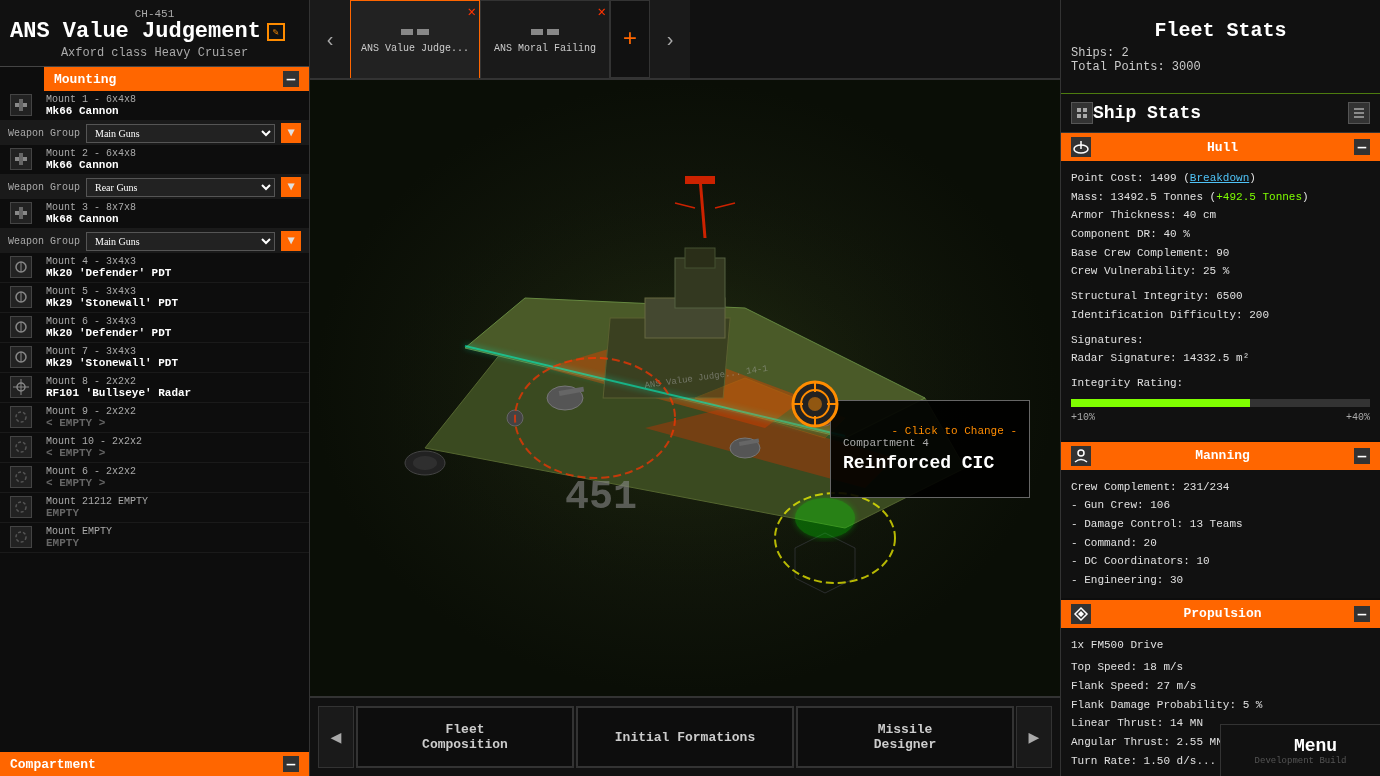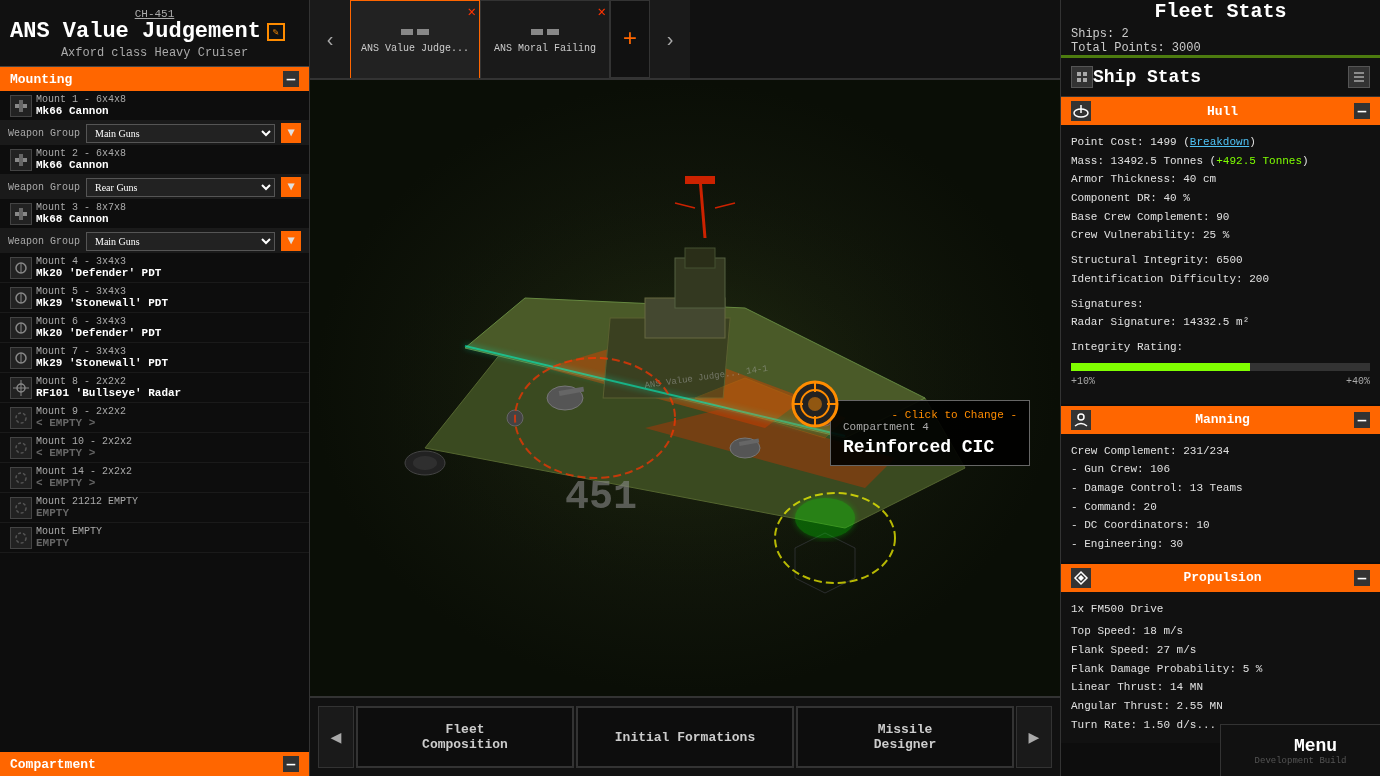--- a/index.html
+++ b/index.html
@@ -27,21 +27,20 @@
 
     #ship-header {
       background: #111;
       padding: 8px 10px 6px;
       border-bottom: 1px solid #444;
     }
     #ship-id {
       color: #aaa;
       font-size: 11px;
       text-align: center;
-      text-decoration: underline;
     }
     #ship-name {
       color: #fff;
       font-size: 22px;
       font-weight: bold;
       line-height: 1.1;
       display: flex;
       align-items: center;
       gap: 6px;
     }
@@ -65,20 +64,21 @@
 
     .section-header {
       background: #ff6600;
       color: #fff;
       font-size: 13px;
       font-weight: bold;
       padding: 4px 10px;
       display: flex;
       justify-content: space-between;
       align-items: center;
+      margin-left: 44px;
     }
     .section-header .collapse-btn {
       width: 16px; height: 16px;
       background: #333;
       display: flex; align-items: center; justify-content: center;
       color: #fff; font-size: 14px; cursor: pointer;
     }
 
     #mounting-list {
       flex: 1;
@@ -86,22 +86,22 @@
       background: #0d0d0d;
     }
     #mounting-list::-webkit-scrollbar { width: 4px; }
     #mounting-list::-webkit-scrollbar-track { background: #111; }
     #mounting-list::-webkit-scrollbar-thumb { background: #444; }
 
     .mount-item {
       padding: 3px 8px 3px 10px;
       border-bottom: 1px solid #1a1a1a;
       display: flex;
-      align-items: center;
-      gap: 4px;
+      align-items: flex-start;
+      gap: 14px;
       cursor: pointer;
     }
     .mount-item .mount-icon {
       width: 22px; height: 22px;
       background: #222;
       border: 1px solid #444;
       flex-shrink: 0;
       display: flex; align-items: center; justify-content: center;
     }
     .mount-item .mount-icon svg { width: 16px; height: 16px; }
@@ -227,21 +227,21 @@
       height: 480px;
     }
 
     
     #compartment-tooltip {
       position: absolute;
       top: 52%;
       right: 30px;
       background: rgba(0,0,0,0.9);
       border: 1px solid #666;
-      padding: 8px 12px;
+      padding: 24px 12px;
       min-width: 200px;
     }
     #compartment-tooltip .comp-header {
       color: #aaa; font-size: 11px;
     }
     #compartment-tooltip .comp-name {
       color: #fff; font-size: 18px; font-weight: bold;
       margin-top: 4px;
     }
     #compartment-tooltip .click-label {
@@ -294,22 +294,22 @@
       border-left: 1px solid #333;
       display: flex;
       flex-direction: column;
       overflow-y: auto;
     }
     #right-panel::-webkit-scrollbar { width: 4px; }
     #right-panel::-webkit-scrollbar-thumb { background: #444; }
 
     #fleet-stats-header {
       background: #111;
-      padding: 0 10px;
-      border-bottom: 3px solid #4d7c0f;
+      padding: 19px 10px;
+      border-bottom: 1px solid #4d7c0f;
     }
     #fleet-stats-title {
       color: #fff;
       font-size: 20px;
       font-weight: bold;
       text-align: center;
     }
     #fleet-stats-info {
       color: #ccc;
       font-size: 12px;
@@ -602,21 +602,21 @@
       </div>
     </div>
 
     <div class="mount-item">
       <div class="mount-icon">
         <svg viewBox="0 0 16 16" fill="none">
             <circle cx="8" cy="8" r="5" stroke="#555" stroke-width="1.5" stroke-dasharray="3,2"></circle>
           </svg>
       </div>
       <div class="mount-info">
-        <div class="mount-label">Mount 14 - 2x2x2</div>
+        <div class="mount-label">Mount 6 - 2x2x2</div>
         <div class="mount-weapon empty">&lt; EMPTY &gt;</div>
       </div>
     </div>
 
     <div class="mount-item">
       <div class="mount-icon">
         <svg viewBox="0 0 16 16" fill="none">
             <circle cx="8" cy="8" r="5" stroke="#555" stroke-width="1.5" stroke-dasharray="3,2"></circle>
           </svg>
       </div>

